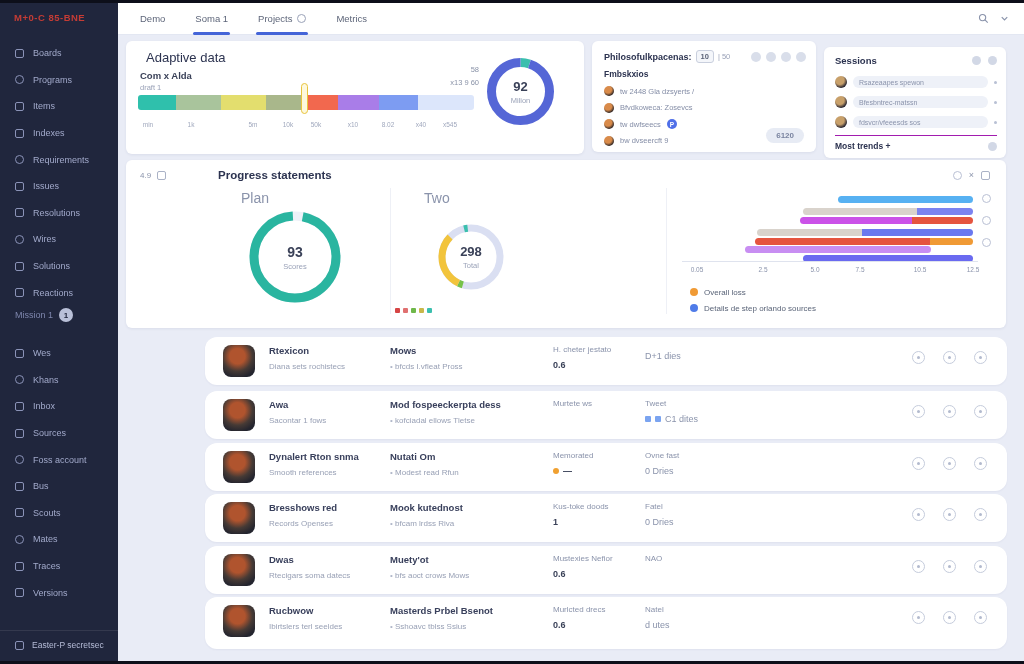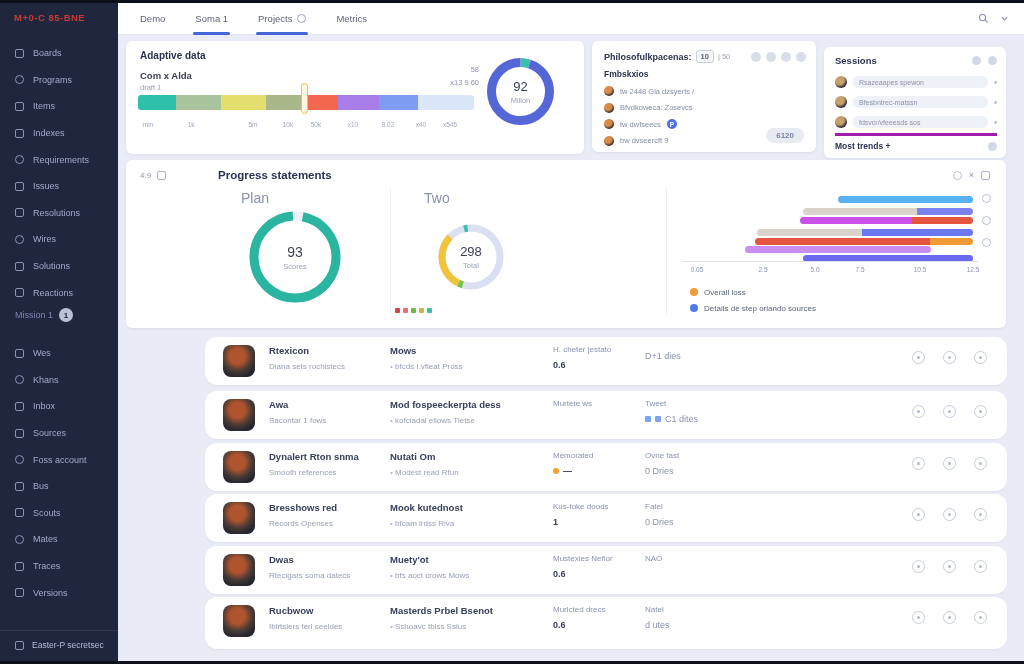--- a/index.html
+++ b/index.html
@@ -29,32 +29,32 @@
   .tab .tab-underline { position:absolute; left:-2px; right:-2px; bottom:0; height:3px; background:#4565d8; border-radius:2px; }
   .tab .tab-circle { width:9px; height:9px; border:1px solid #9aa2b8; border-radius:50%; }
   #topbar-right { margin-left:auto; display:flex; gap:10px; align-items:center; padding-right:14px; }
   .top-ico { width:11px; height:11px; color:#8a93ab; }
 
   
   .card { position:absolute; background:#fff; border-radius:6px; box-shadow:0 1px 3px rgba(35,45,90,.07); }
 
   
   #card-adaptive { left:126px; top:41px; width:458px; height:113px; }
-  #ad-title { position:absolute; left:14px; top:9px; font-size:10px; font-weight:bold; }
+  #ad-title { position:absolute; left:20px; top:9px; font-size:13px; font-weight:normal; }
   #ad-sub { position:absolute; left:14px; top:29px; font-size:9.5px; font-weight:bold; color:#3a4158; }
   #ad-meta { position:absolute; left:14px; top:42px; font-size:7.5px; color:#9aa2b8; }
   #gauge { position:absolute; left:12px; top:54px; width:336px; height:15px; display:flex; border-radius:3px; overflow:visible; }
   .gauge-seg { height:15px; }
   .gauge-seg:first-child { border-radius:3px 0 0 3px; } .gauge-seg:last-child { border-radius:0 3px 3px 0; }
   #gauge-marker { position:absolute; top:42px; width:7px; height:31px; border:1.5px solid #e8c33c; background:#fdf8dd; border-radius:4px; }
   .gauge-tick { position:absolute; top:80px; font-size:6.5px; color:#a0a8bd; transform:translateX(-50%); }
   #ad-right { position:absolute; left:295px; top:22px; width:58px; text-align:right; font-size:7.5px; color:#8a93a8; line-height:13px; }
   #donut-main-wrap { position:absolute; left:357px; top:13px; width:75px; height:75px; }
   .donut-center { position:absolute; inset:0; display:flex; flex-direction:column; align-items:center; justify-content:center; }
-  .donut-val { font-size:13px; font-weight:normal; color:#3a4158; }
+  .donut-val { font-size:13px; font-weight:bold; color:#3a4158; }
   .donut-lbl { font-size:7.5px; color:#9aa2b8; margin-top:2px; }
 
   
   #card-notifications { left:592px; top:41px; width:224px; height:111px; }
   #notif-head { position:absolute; left:12px; top:9px; right:10px; display:flex; align-items:center; gap:4px; }
   #notif-title { font-size:9px; font-weight:bold; white-space:nowrap; }
   #notif-badge { font-size:7.5px; font-weight:bold; color:#5d6579; border:1px solid #c9cfdd; border-radius:3px; padding:1px 4px; background:#f4f6fa; }
   #notif-sep { font-size:7.5px; color:#9aa2b8; white-space:nowrap; }
   #notif-icons { margin-left:auto; display:flex; gap:5px; }
   .notif-ico { width:10px; height:10px; border-radius:50%; background:#d9deea; }
@@ -70,21 +70,21 @@
   #card-sessions { left:824px; top:47px; width:182px; height:111px; }
   #sess-head { position:absolute; left:11px; top:8px; right:9px; display:flex; align-items:center; }
   #sess-title { font-size:9.5px; font-weight:bold; }
   #sess-head .icons { margin-left:auto; display:flex; gap:7px; }
   .dot-ico { width:9px; height:9px; border-radius:50%; background:#d2d8e6; }
   #session-list { position:absolute; left:11px; top:25px; right:9px; list-style:none; }
   .sess-item { height:20px; display:flex; align-items:center; gap:6px; }
   .sess-avatar { width:12px; height:12px; border-radius:50%; background:radial-gradient(circle at 40% 35%, #c8a06a 0 40%, #2e2a33 70%); flex:none; }
   .sess-pill { flex:1; background:#eef1f8; border-radius:7px; height:12px; display:flex; align-items:center; padding:0 6px; font-size:7px; color:#8a93ab; white-space:nowrap; overflow:hidden; }
   .sess-dot { width:3px; height:3px; border-radius:50%; background:#b8c0d4; flex:none; }
-  #sess-footer { position:absolute; left:11px; right:9px; bottom:7px; border-top:3px solid #a21caf; padding-top:5px; display:flex; align-items:center; }
+  #sess-footer { position:absolute; left:11px; right:9px; bottom:7px; border-top:1px solid #a21caf; padding-top:5px; display:flex; align-items:center; }
   #sess-footer-label { font-size:8.5px; font-weight:bold; }
   #sess-footer .dot-ico { margin-left:auto; }
 
   
   #card-progress { left:126px; top:160px; width:880px; height:168px; }
   #prog-meta { position:absolute; left:14px; top:11px; display:flex; gap:6px; align-items:center; font-size:8px; color:#8a93ab; }
   .sq-ico { width:9px; height:9px; border:1px solid #aab2c6; border-radius:2px; }
   #prog-title { position:absolute; left:92px; top:9px; font-size:11.5px; font-weight:bold; }
   #prog-right-icons { position:absolute; right:16px; top:10px; display:flex; gap:7px; align-items:center; font-size:9px; color:#8a93ab; }
   .vdiv { position:absolute; top:28px; bottom:14px; width:1px; background:#eef0f6; }

